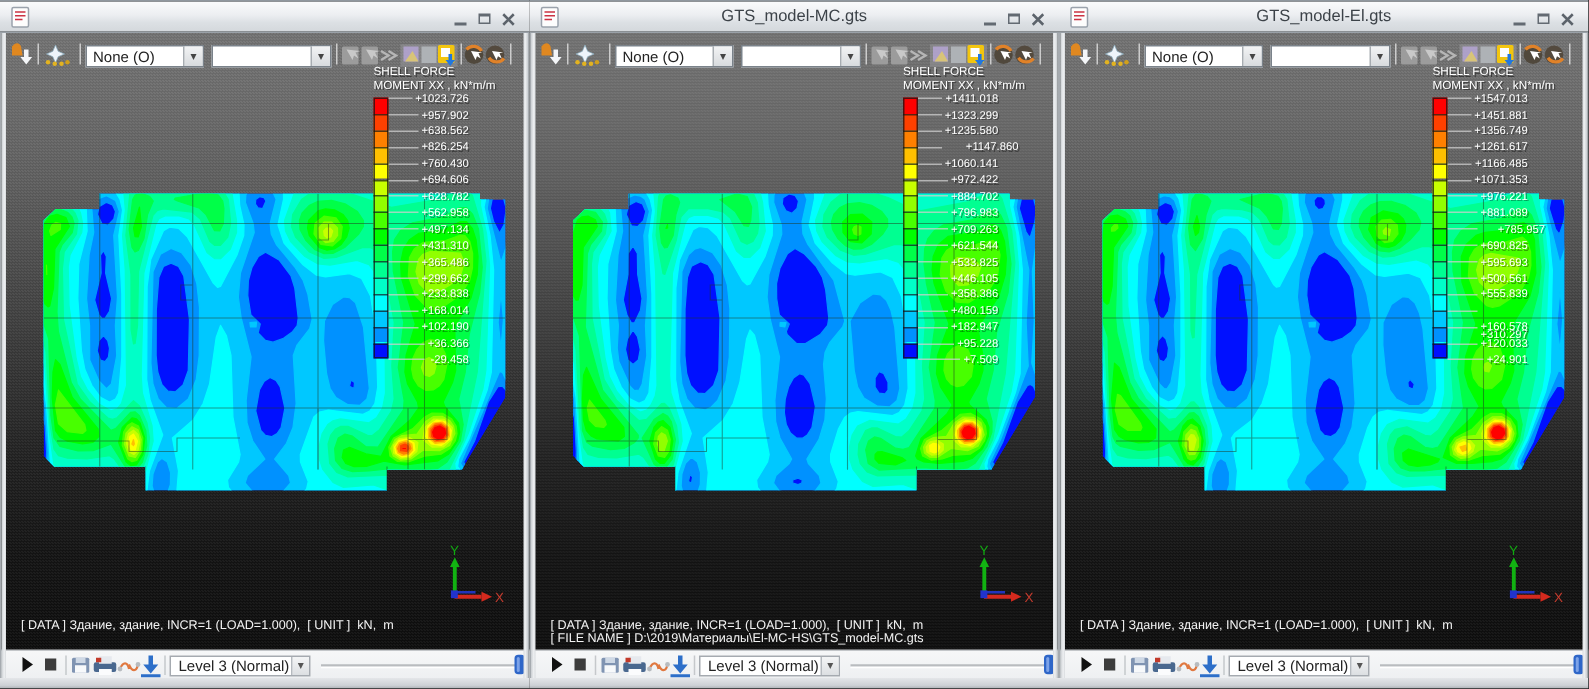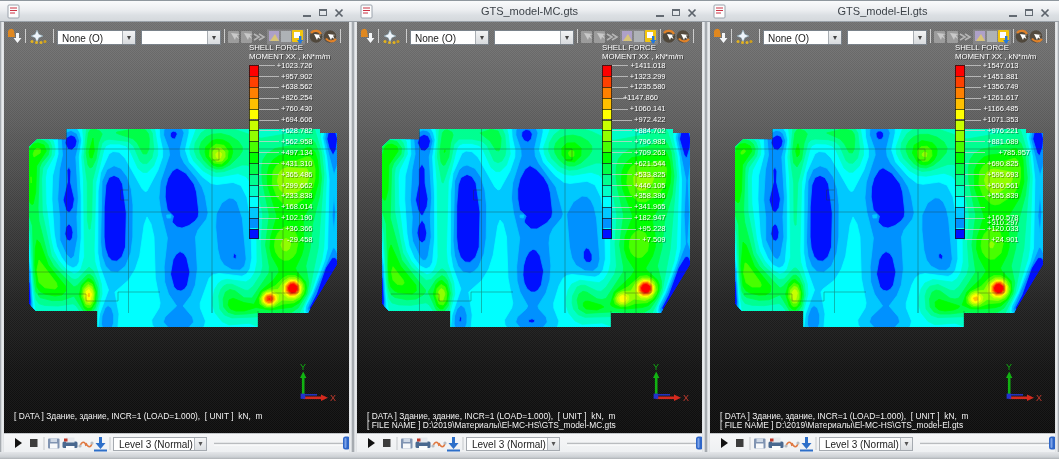--- a/index.html
+++ b/index.html
@@ -316,41 +316,41 @@
       <div class="swl" style="top:206.7px"></div>
       <div class="swl" style="top:217.6px"></div>
       <div class="swl" style="top:228.5px"></div>
       <div class="tick" style="left:259.0px;top:65.0px;width:16px"></div>
       <div class="lv" style="left:248.5px;top:60.6px">+1411.018</div>
       <div class="tick" style="left:259.0px;top:75.9px;width:16px"></div>
       <div class="lv" style="left:248.5px;top:71.5px">+1323.299</div>
       <div class="tick" style="left:259.0px;top:86.8px;width:16px"></div>
       <div class="lv" style="left:248.5px;top:82.4px">+1235.580</div>
       <div class="tick" style="left:259.0px;top:97.7px;width:16px"></div>
-      <div class="lv" style="left:241px;top:93.3px">+1147.860</div>
+      <div class="lv" style="left:262px;top:93.3px">+1147.860</div>
       <div class="tick" style="left:259.0px;top:108.6px;width:16px"></div>
       <div class="lv" style="left:248.5px;top:104.2px">+1060.141</div>
       <div class="tick" style="left:259.0px;top:119.5px;width:20px"></div>
       <div class="lv" style="left:248.5px;top:115.1px">+972.422</div>
       <div class="tick" style="left:259.0px;top:130.4px;width:20px"></div>
       <div class="lv" style="left:248.5px;top:126.0px">+884.702</div>
       <div class="tick" style="left:259.0px;top:141.3px;width:20px"></div>
       <div class="lv" style="left:248.5px;top:136.9px">+796.983</div>
       <div class="tick" style="left:259.0px;top:152.2px;width:20px"></div>
       <div class="lv" style="left:248.5px;top:147.8px">+709.263</div>
       <div class="tick" style="left:259.0px;top:163.1px;width:20px"></div>
       <div class="lv" style="left:248.5px;top:158.7px">+621.544</div>
       <div class="tick" style="left:259.0px;top:174.0px;width:20px"></div>
       <div class="lv" style="left:248.5px;top:169.6px">+533.825</div>
       <div class="tick" style="left:259.0px;top:184.9px;width:20px"></div>
       <div class="lv" style="left:248.5px;top:180.5px">+446.105</div>
       <div class="tick" style="left:259.0px;top:195.8px;width:20px"></div>
       <div class="lv" style="left:248.5px;top:191.4px">+358.386</div>
       <div class="tick" style="left:259.0px;top:206.7px;width:20px"></div>
-      <div class="lv" style="left:248.5px;top:202.3px">+341.965</div>
+      <div class="lv" style="left:248.5px;top:202.3px">+480.159</div>
       <div class="tick" style="left:259.0px;top:217.6px;width:20px"></div>
       <div class="lv" style="left:248.5px;top:213.2px">+182.947</div>
       <div class="tick" style="left:259.0px;top:228.5px;width:24px"></div>
       <div class="lv" style="left:248.5px;top:224.1px">+95.228</div>
       <div class="tick" style="left:259.0px;top:239.4px;width:28px"></div>
       <div class="lv" style="left:248.5px;top:235.0px">+7.509</div>
       <div class="dt" style="top:410.5px">[ DATA ] Здание, здание, INCR=1 (LOAD=1.000),&nbsp; [ UNIT ]&nbsp; kN,&nbsp; m</div>
       <div class="dt" style="top:419.5px">[ FILE NAME ] D:\2019\Материалы\El-MC-HS\GTS_model-MC.gts</div>
       <div class="tsep" style="left:25px"></div>
       <div class="tsep" style="left:53px"></div>
@@ -545,21 +545,20 @@
       <div class="lv" style="left:248.5px;top:191.4px">+555.839</div>
       <div class="tick" style="left:259.0px;top:206.7px;width:20px"></div>
       <div class="lv" style="left:248.5px;top:218px">+310.297</div>
       <div class="tick" style="left:259.0px;top:217.6px;width:20px"></div>
       <div class="lv" style="left:248.5px;top:213.2px">+160.578</div>
       <div class="tick" style="left:259.0px;top:228.5px;width:20px"></div>
       <div class="lv" style="left:248.5px;top:224.1px">+120.033</div>
       <div class="tick" style="left:259.0px;top:239.4px;width:24px"></div>
       <div class="lv" style="left:248.5px;top:235.0px">+24.901</div>
       <div class="dt" style="top:410.5px">[ DATA ] Здание, здание, INCR=1 (LOAD=1.000),&nbsp; [ UNIT ]&nbsp; kN,&nbsp; m</div>
-      <div class="dt" style="top:419.5px">[ FILE NAME ] D:\2019\Материалы\El-MC-HS\GTS_model-El.gts</div>
       <div class="tsep" style="left:25px"></div>
       <div class="tsep" style="left:53px"></div>
       <div class="tsep" style="left:224px"></div>
       <div class="tsep" style="left:307px"></div>
       <div class="tsep" style="left:340px"></div>
       <svg class="tico" width="353" height="24" viewBox="0 24 353 24">
         <path d="M8 31c2-3 5-3 6 0l1 6h-7z" fill="#e08820"></path>
         <path d="M16 33v5h-2.4l3.9 5 3.9-5H19v-5z" fill="#f4f6f8"></path>
         <path d="M37 30l1.8 4.2 4.2 1.8-4.2 1.8L37 42l-1.8-4.2L31 36l4.2-1.8z" fill="#eef4fa" stroke="#8ab" stroke-width="0.5"></path>
         <circle cx="32" cy="41.5" r="1.5" fill="#e3b320"></circle>

